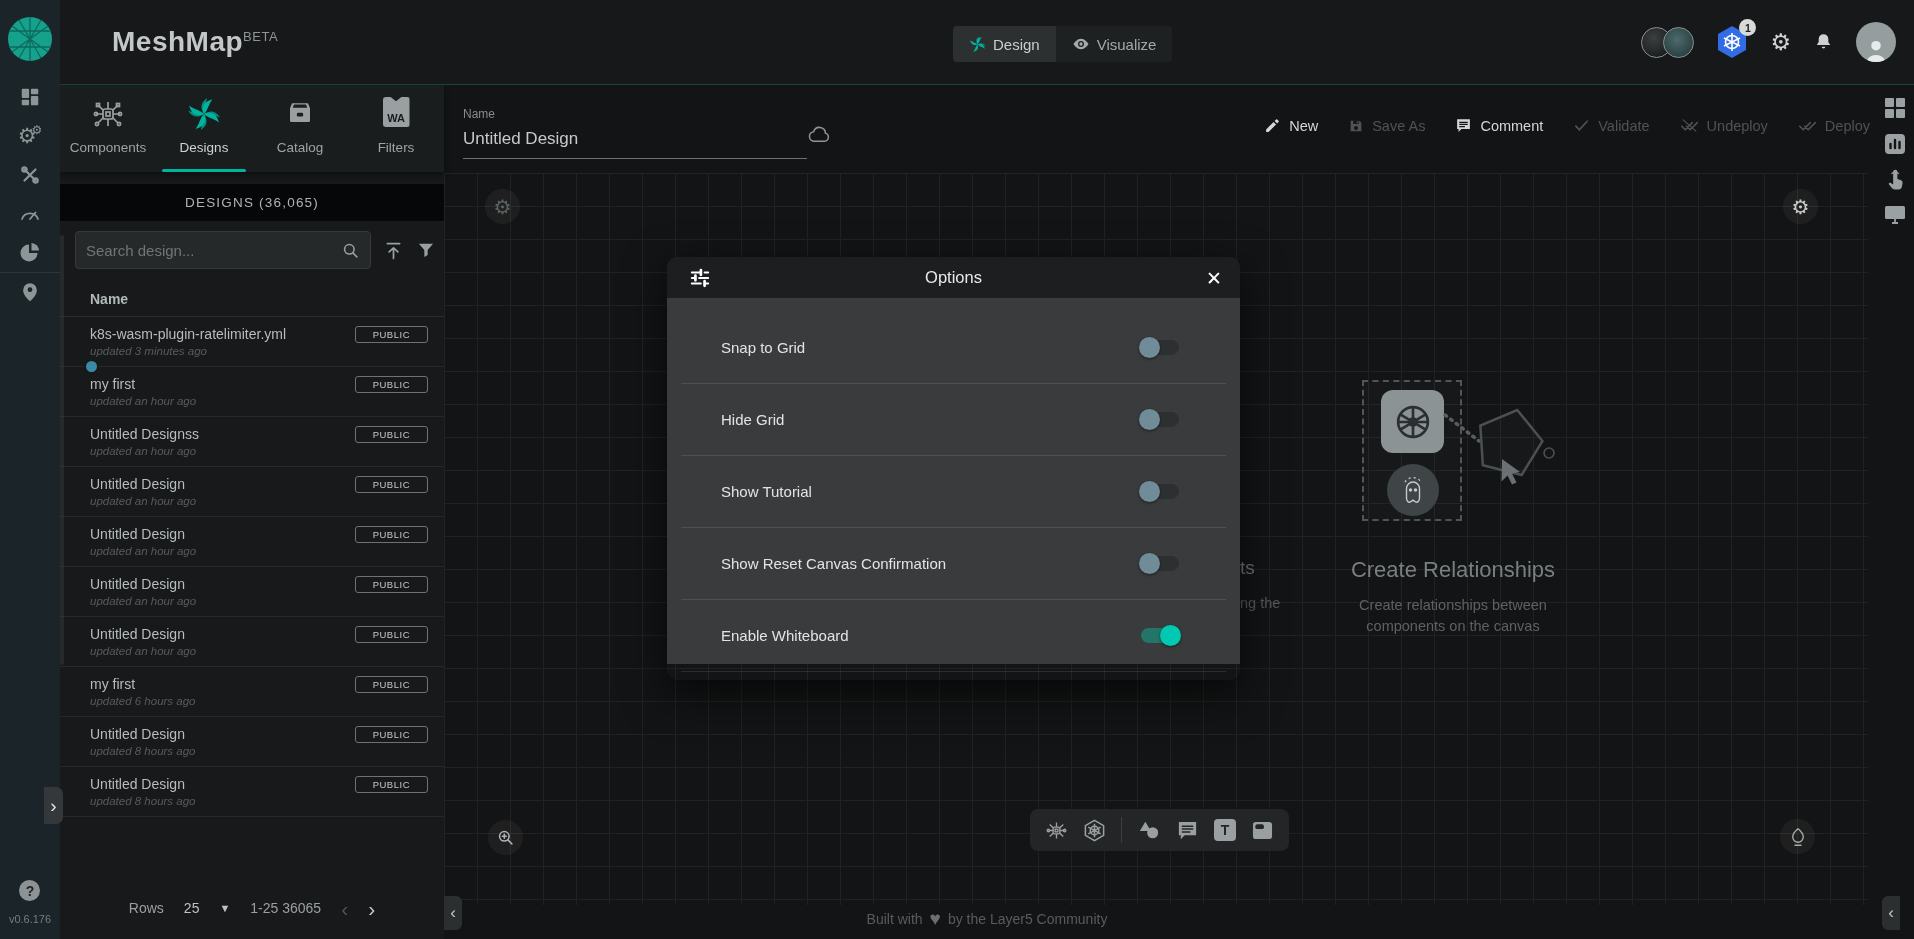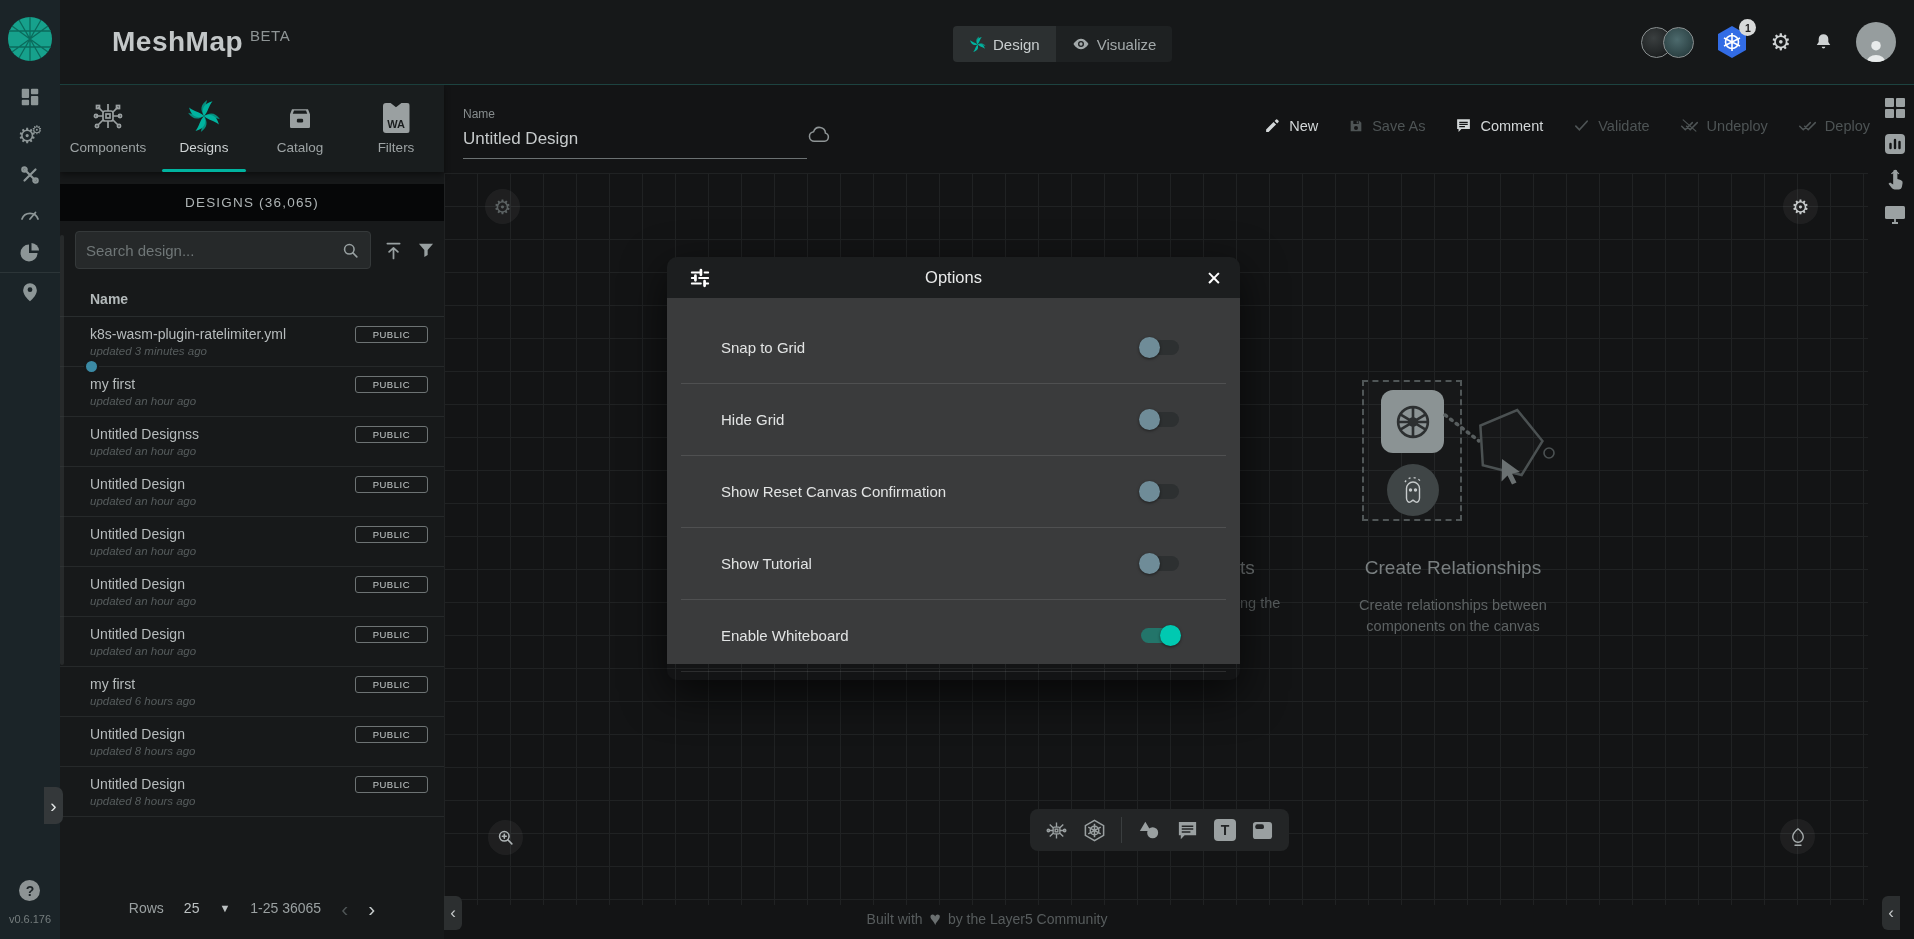--- a/index.html
+++ b/index.html
@@ -12,21 +12,21 @@
 .rail-icons{margin-top:22px;display:flex;flex-direction:column;align-items:center;gap:13px;color:#8d9697}
 .rail-ic{width:26px;height:26px;display:flex;align-items:center;justify-content:center;cursor:pointer}
 .rail-div{width:60px;height:1px;background:#2c3538;margin:6px 0}
 .rail-bottom{margin-top:auto;display:flex;flex-direction:column;align-items:center;gap:12px;padding-bottom:14px}
 .help-circle{width:21px;height:21px;border-radius:50%;background:#8d9394;color:#1c2326;font-size:14px;font-weight:bold;display:flex;align-items:center;justify-content:center}
 .version{font-size:11px;color:#757d7e}
 .rail-expander{position:absolute;left:44px;top:787px;width:19px;height:37px;background:#34383a;border-radius:0 7px 7px 0;color:#e2e6e6;font-size:19px;display:flex;align-items:center;justify-content:center;z-index:7;cursor:pointer}
 
 .topbar{position:absolute;left:60px;top:0;right:0;height:84px;background:#161819;display:flex;align-items:center;z-index:5}
 .brand{margin-left:52px;font-size:28px;font-weight:bold;color:#c3c7c8;letter-spacing:.5px}
-.brand sup{font-size:15px;font-weight:normal;color:#8e9495;margin-left:7px}
+.brand sup{font-size:13px;font-weight:normal;color:#8e9495;margin-left:0}
 .mode-toggle{position:absolute;left:893px;top:26px;height:36px;display:flex;border-radius:4px;overflow:hidden}
 .mode-btn{display:flex;align-items:center;gap:7px;padding:0 16px;font-size:15px;color:#a3a9aa;background:#1e2122;cursor:pointer}
 .mode-btn.active{background:#2c3031;color:#c8cdce}
 .top-right{position:absolute;right:18px;top:0;height:84px;display:flex;align-items:center;gap:22px}
 .collab-avatars{display:flex}
 .collab{width:31px;height:31px;border-radius:50%;border:1px solid #8b9192;background:radial-gradient(circle at 40% 35%,#3a3f40,#121415)}
 .collab+.collab{margin-left:-9px;background:radial-gradient(circle at 45% 40%,#4d6a6d,#1f3234)}
 .k8s-ctx{position:relative;width:32px;height:34px;cursor:pointer}
 .k8s-badge{position:absolute;top:-6px;right:-8px;width:17px;height:17px;border-radius:50%;background:#d8dada;color:#222;font-size:10.5px;font-weight:bold;display:flex;align-items:center;justify-content:center}
 .top-ic{color:#ced2d3;cursor:pointer}
@@ -34,21 +34,21 @@
 .big-avatar{width:40px;height:40px;border-radius:50%;background:#969d9e;display:flex;align-items:flex-end;justify-content:center;overflow:hidden;cursor:pointer}
 
 .content{position:absolute;left:60px;top:84px;right:0;bottom:0;border-top:1px solid #1d4340;display:flex}
 
 .panel{position:relative;width:384px;background:#17191a;display:flex;flex-direction:column;z-index:2}
 .tabs{height:87px;display:flex;background:#191d1e;box-shadow:0 3px 6px rgba(0,0,0,.45)}
 .tab{position:relative;flex:1;display:flex;flex-direction:column;align-items:center;justify-content:flex-start;padding-top:12px;gap:7px;cursor:pointer}
 .tab-label{font-size:13.5px;color:#9da3a4}
 .tab.active .tab-label{color:#ced3d4}
 .tab.active::after{content:"";position:absolute;bottom:0;left:50%;transform:translateX(-50%);width:84px;height:3px;border-radius:2px;background:var(--accent,#00B39F)}
-.tab-ic{height:36px;display:flex;align-items:flex-end;color:#9aa0a1}
+.tab-ic{height:36px;display:flex;align-items:flex-start;color:#9aa0a1}
 .wa-badge{width:27px;height:30px;background:#9aa0a1;border-radius:3px;color:#1a1d1e;font-size:11px;font-weight:bold;display:flex;align-items:flex-end;justify-content:center;padding-bottom:3px;clip-path:polygon(0 0,30% 0,50% 14%,70% 0,100% 0,100% 100%,0 100%)}
 .section-bar{height:37px;margin-top:12px;background:#060708;display:flex;align-items:center;justify-content:center;font-size:13.5px;letter-spacing:1.2px;color:#aeb4b5}
 .search-row{height:58px;display:flex;align-items:center;padding:0 8px 0 15px}
 .search-box{flex:1;height:38px;background:#26292a;border:1px solid #35393a;border-radius:4px;display:flex;align-items:center;padding:0 10px}
 .search-box input{flex:1;background:transparent;border:none;outline:none;color:#c6cbcc;font-size:15px;font-family:inherit}
 .search-box input::placeholder{color:#6f7677}
 .pill-ic{color:#98a0a1;margin-left:12px;cursor:pointer}
 .list-header{padding:12px 0 9px 30px;font-size:14px;font-weight:bold;color:#b3b9ba;border-bottom:1px solid #292d2e}
 .rows{flex:1;position:relative;overflow:hidden}
 .design-row{position:relative;height:50px;border-bottom:1px solid #26292a;display:flex;flex-direction:column;justify-content:center;padding-left:30px;cursor:pointer}
@@ -86,21 +86,21 @@
 .right-rail>div{cursor:pointer}
 .canvas-toolbar{position:absolute;left:586px;top:724px;height:42px;background:#232526;border-radius:8px;display:flex;align-items:center;gap:15px;padding:0 15px;color:#9aa0a1;z-index:2}
 .ct-ic{cursor:pointer;display:flex}
 .ct-div{width:1px;height:26px;background:#3a3e3f}
 .t-chip{width:22px;height:22px;background:#9aa0a1;border-radius:4px;color:#232526;font-weight:bold;font-size:14px;display:flex;align-items:center;justify-content:center}
 
 .dashed-box{position:absolute;left:918px;top:295px;width:100px;height:141px;border:2px dashed #50565   7;border:2px dashed #505657;background:rgba(255,255,255,.02);z-index:1}
 .k8s-square{position:absolute;left:17px;top:8px;width:63px;height:63px;border-radius:12px;background:#8b9394;display:flex;align-items:center;justify-content:center}
 .squid-circle{position:absolute;left:23px;top:82px;width:52px;height:52px;border-radius:50%;background:#3f4546;display:flex;align-items:center;justify-content:center}
 .pentagon-art{position:absolute;left:995px;top:316px;z-index:1}
-.tut-heading{position:absolute;left:898px;top:472px;width:222px;text-align:center;font-size:19px;color:#797f80;z-index:1}
+.tut-heading{position:absolute;left:898px;top:472px;width:222px;text-align:center;font-size:22px;color:#797f80;z-index:1}
 .tut-body{position:absolute;left:903px;top:510px;width:212px;text-align:center;font-size:14.5px;line-height:1.45;color:#5d6263;z-index:1}
 .clip1{position:absolute;left:796px;top:472px;font-size:19px;color:#6e7374;z-index:1}
 .clip2{position:absolute;left:796px;top:510px;font-size:14.5px;color:#565b5c;z-index:1}
 .canvas-footer{position:absolute;left:543px;bottom:9px;transform:translateX(-50%);display:flex;align-items:center;gap:7px;font-size:14px;color:#575c5d;white-space:nowrap}
 .heart{font-size:19px;color:#6a6f70}
 .drawer-tab{position:absolute;width:18px;height:34px;background:#2c2f30;color:#c6cacb;font-size:17px;display:flex;align-items:center;justify-content:center;cursor:pointer;z-index:2}
 .drawer-tab.left{left:0;top:811px;border-radius:0 6px 6px 0}
 .drawer-tab.right{right:14px;top:811px;border-radius:6px 0 0 6px}
 
 .modal{position:absolute;left:667px;top:257px;width:573px;height:423px;border-radius:10px;overflow:hidden;box-shadow:0 14px 44px rgba(0,0,0,.65);z-index:30}
@@ -636,28 +636,28 @@
         </div>
 
         <div class="opt-row">
           <span class="opt-label">Hide Grid</span>
           <span class="toggle">
             <span class="knob"></span>
           </span>
         </div>
 
         <div class="opt-row">
-          <span class="opt-label">Show Reset Canvas Confirmation</span>
+          <span class="opt-label">Show Tutorial</span>
           <span class="toggle">
             <span class="knob"></span>
           </span>
         </div>
 
         <div class="opt-row">
-          <span class="opt-label">Show Tutorial</span>
+          <span class="opt-label">Show Reset Canvas Confirmation</span>
           <span class="toggle">
             <span class="knob"></span>
           </span>
         </div>
 
         <div class="opt-row">
           <span class="opt-label">Enable Whiteboard</span>
           <span class="toggle on">
             <span class="knob"></span>
           </span>

